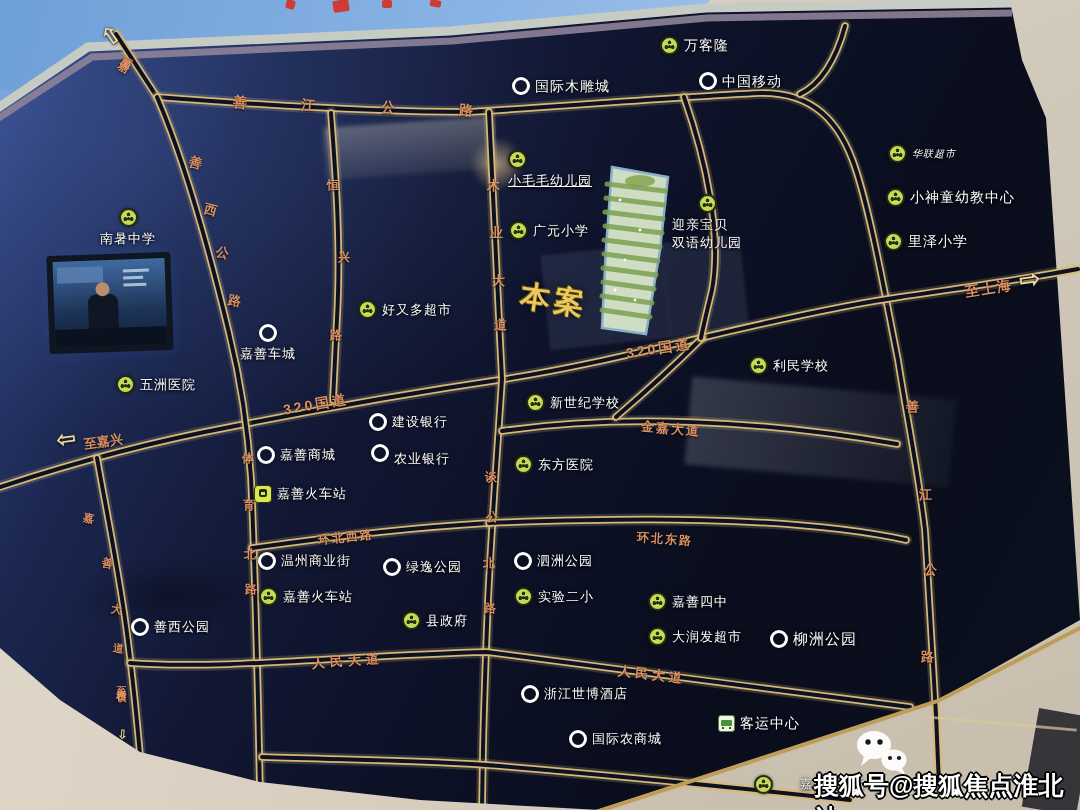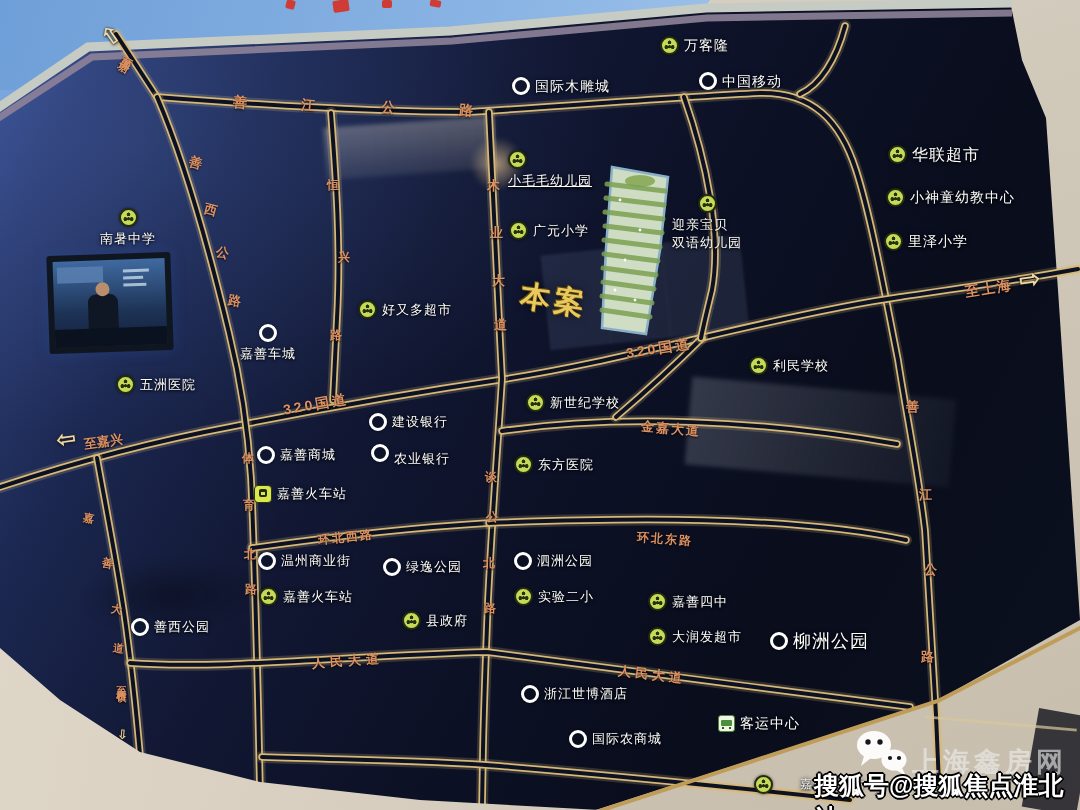--- a/index.html
+++ b/index.html
@@ -236,21 +236,21 @@
       <div class="poi" style="left: 512px; top: 77px;">
         <span class="pic ic-ring"></span>
         <span class="plabel" style="font-size: 14px;">国际木雕城</span>
       </div>
       <div class="poi" style="left: 699px; top: 72px;">
         <span class="pic ic-ring"></span>
         <span class="plabel" style="font-size: 14px;">中国移动</span>
       </div>
       <div class="poi" style="left: 888px; top: 144px;">
         <span class="pic ic-green"></span>
-        <span class="plabel" style="font-size: 16px;">华联超市</span>
+        <span class="plabel" style="font-size: 10px; font-style: italic;">华联超市</span>
       </div>
       <div class="poi" style="left: 886px; top: 188px;">
         <span class="pic ic-green"></span>
         <span class="plabel" style="font-size: 14px;">小神童幼教中心</span>
       </div>
       <div class="poi" style="left: 884px; top: 232px;">
         <span class="pic ic-green"></span>
         <span class="plabel" style="font-size: 14px;">里泽小学</span>
       </div>
       <div class="poi stack" style="left: 100px; top: 208px;">
@@ -337,21 +337,21 @@
       <div class="poi" style="left: 648px; top: 592px;">
         <span class="pic ic-green"></span>
         <span class="plabel" style="font-size: 13px;">嘉善四中</span>
       </div>
       <div class="poi" style="left: 648px; top: 627px;">
         <span class="pic ic-green"></span>
         <span class="plabel" style="font-size: 13px;">大润发超市</span>
       </div>
       <div class="poi" style="left: 770px; top: 629px;">
         <span class="pic ic-ring"></span>
-        <span class="plabel" style="font-size: 18px; text-align: right;">柳洲公园</span>
+        <span class="plabel" style="font-size: 15px; text-align: right;">柳洲公园</span>
       </div>
       <div class="poi" style="left: 131px; top: 618px;">
         <span class="pic ic-ring"></span>
         <span class="plabel" style="font-size: 13px;">善西公园</span>
       </div>
       <div class="poi" style="left: 521px; top: 685px;">
         <span class="pic ic-ring"></span>
         <span class="plabel" style="font-size: 13px;">浙江世博酒店</span>
       </div>
       <div class="poi" style="left: 718px; top: 714px;">
@@ -380,17 +380,16 @@
         <ellipse cx="40" cy="32" rx="12.5" ry="10.5"></ellipse>
         <polygon points="48,40 42,42 52,48"></polygon>
       </g>
       <g fill="#14181f">
         <circle cx="14" cy="14" r="2.7"></circle>
           <circle cx="26" cy="14" r="2.7"></circle>
         <circle cx="36" cy="30" r="2.1"></circle>
           <circle cx="45" cy="30" r="2.1"></circle>
       </g>
     </svg>
-    <div id="wm-pub">上海鑫房网</div>
     <div id="wm-acc">搜狐号@搜狐焦点淮北站</div>
   </div>
 
 </div>
 
 </body></html>

